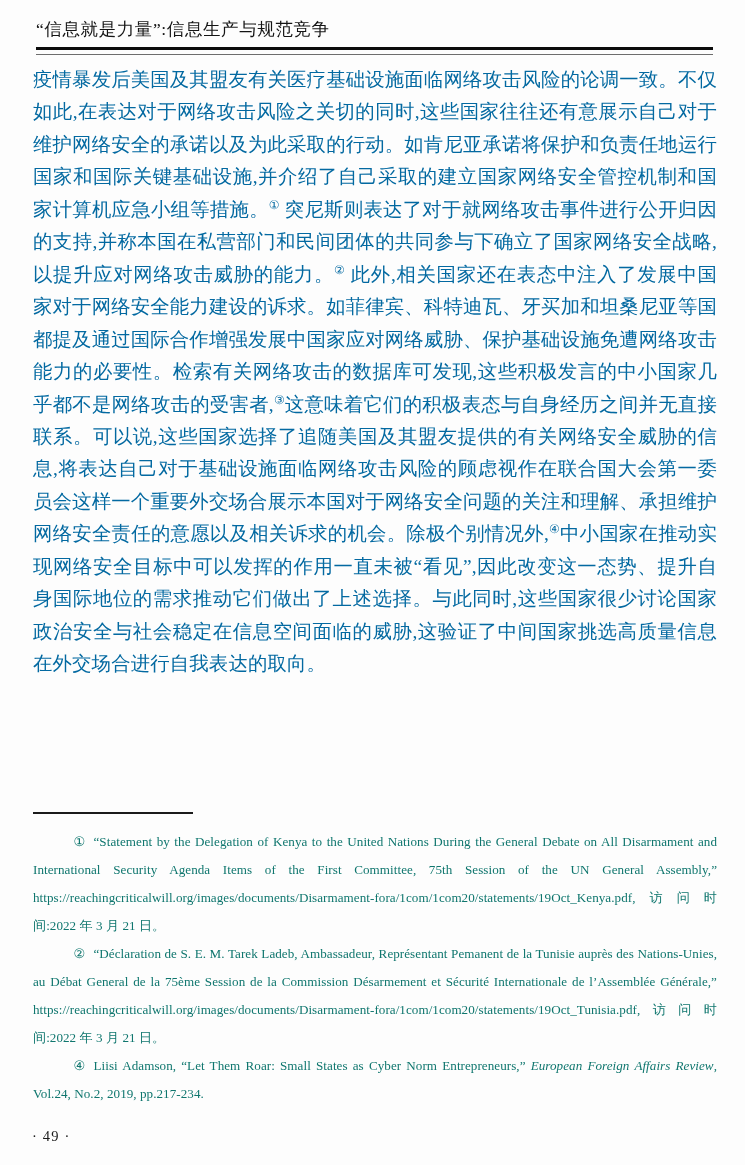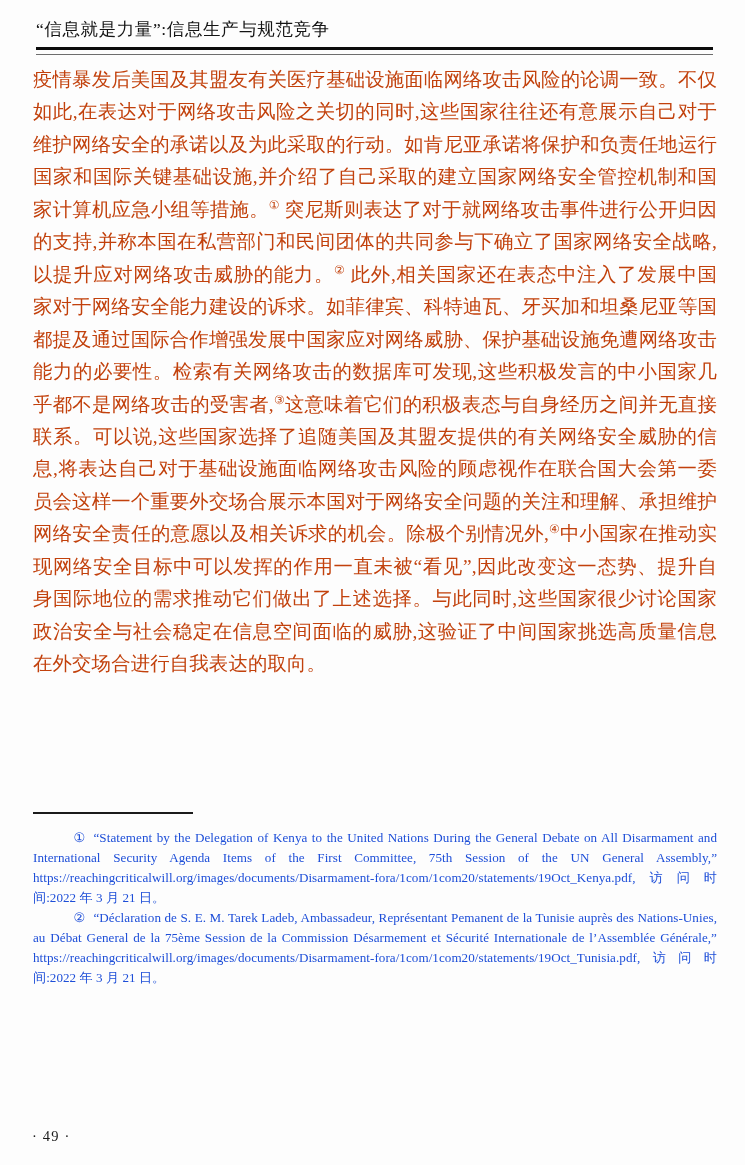--- a/index.html
+++ b/index.html
@@ -64,21 +64,21 @@
     top: 64px;
   }
   .para {
     font-size: 19.4px;
     line-height: 32.45px;
     text-align: justify;
     text-align-last: left;
     text-justify: inter-character;
     margin: 0;
     letter-spacing: 0.15px;
-    color: #c2410c;
+    color: #0369a1;
   }
   .para + .para {
     margin-top: 0;
   }
   .indent {
     text-indent: 2em;
   }
   sup.fn {
     font-size: 0.62em;
     vertical-align: super;
@@ -96,22 +96,22 @@
     background: #1b1b1b;
   }
 
   
   .footnotes {
     position: absolute;
     left: 33px;
     right: 28px;
     top: 828px;
     font-size: 13.1px;
-    line-height: 20px;
-    color: #1d4ed8;
+    line-height: 28px;
+    color: #0f766e;
   }
   .fn-item {
     text-align: justify;
     text-align-last: left;
     text-justify: inter-word;
     margin: 0;
     text-indent: 1.55em;
     letter-spacing: 0.05px;
   }
   .fn-marker {
@@ -145,16 +145,17 @@
 
   <div class="body-area">
     <p class="para">疫情暴发后美国及其盟友有关医疗基础设施面临网络攻击风险的论调一致。不仅如此,在表达对于网络攻击风险之关切的同时,这些国家往往还有意展示自己对于维护网络安全的承诺以及为此采取的行动。如肯尼亚承诺将保护和负责任地运行国家和国际关键基础设施,并介绍了自己采取的建立国家网络安全管控机制和国家计算机应急小组等措施。<sup class="fn">①</sup> 突尼斯则表达了对于就网络攻击事件进行公开归因的支持,并称本国在私营部门和民间团体的共同参与下确立了国家网络安全战略,以提升应对网络攻击威胁的能力。<sup class="fn">②</sup> 此外,相关国家还在表态中注入了发展中国家对于网络安全能力建设的诉求。如菲律宾、科特迪瓦、牙买加和坦桑尼亚等国都提及通过国际合作增强发展中国家应对网络威胁、保护基础设施免遭网络攻击能力的必要性。检索有关网络攻击的数据库可发现,这些积极发言的中小国家几乎都不是网络攻击的受害者,<sup class="fn">③</sup>这意味着它们的积极表态与自身经历之间并无直接联系。可以说,这些国家选择了追随美国及其盟友提供的有关网络安全威胁的信息,将表达自己对于基础设施面临网络攻击风险的顾虑视作在联合国大会第一委员会这样一个重要外交场合展示本国对于网络安全问题的关注和理解、承担维护网络安全责任的意愿以及相关诉求的机会。除极个别情况外,<sup class="fn">④</sup>中小国家在推动实现网络安全目标中可以发挥的作用一直未被“看见”,因此改变这一态势、提升自身国际地位的需求推动它们做出了上述选择。与此同时,这些国家很少讨论国家政治安全与社会稳定在信息空间面临的威胁,这验证了中间国家挑选高质量信息在外交场合进行自我表达的取向。</p>
   </div>
 
   <div class="fn-rule"></div>
 
   <div class="footnotes">
     <p class="fn-item"><span class="fn-marker">①</span>“Statement by the Delegation of Kenya to the United Nations During the General Debate on All Disarmament and International Security Agenda Items of the First Committee, 75th Session of the UN General Assembly,” https://reachingcriticalwill.org/images/documents/Disarmament-fora/1com/1com20/statements/19Oct_Kenya.pdf,访问时间:2022 年 3 月 21 日。</p>
     <p class="fn-item"><span class="fn-marker">②</span>“Déclaration de S. E. M. Tarek Ladeb, Ambassadeur, Représentant Pemanent de la Tunisie auprès des Nations-Unies, au Débat General de la 75ème Session de la Commission Désarmement et Sécurité Internationale de l’Assemblée Générale,” https://reachingcriticalwill.org/images/documents/Disarmament-fora/1com/1com20/statements/19Oct_Tunisia.pdf,访问时间:2022 年 3 月 21 日。</p>
+    <p class="fn-item"><span class="fn-marker">④</span>Liisi Adamson, “Let Them Roar: Small States as Cyber Norm Entrepreneurs,” <i>European Foreign Affairs Review</i>, Vol.24, No.2, 2019, pp.217-234.</p>
   </div>
 
   <div class="page-number">· 49 ·</div>
 </div>
 
 </body></html>

